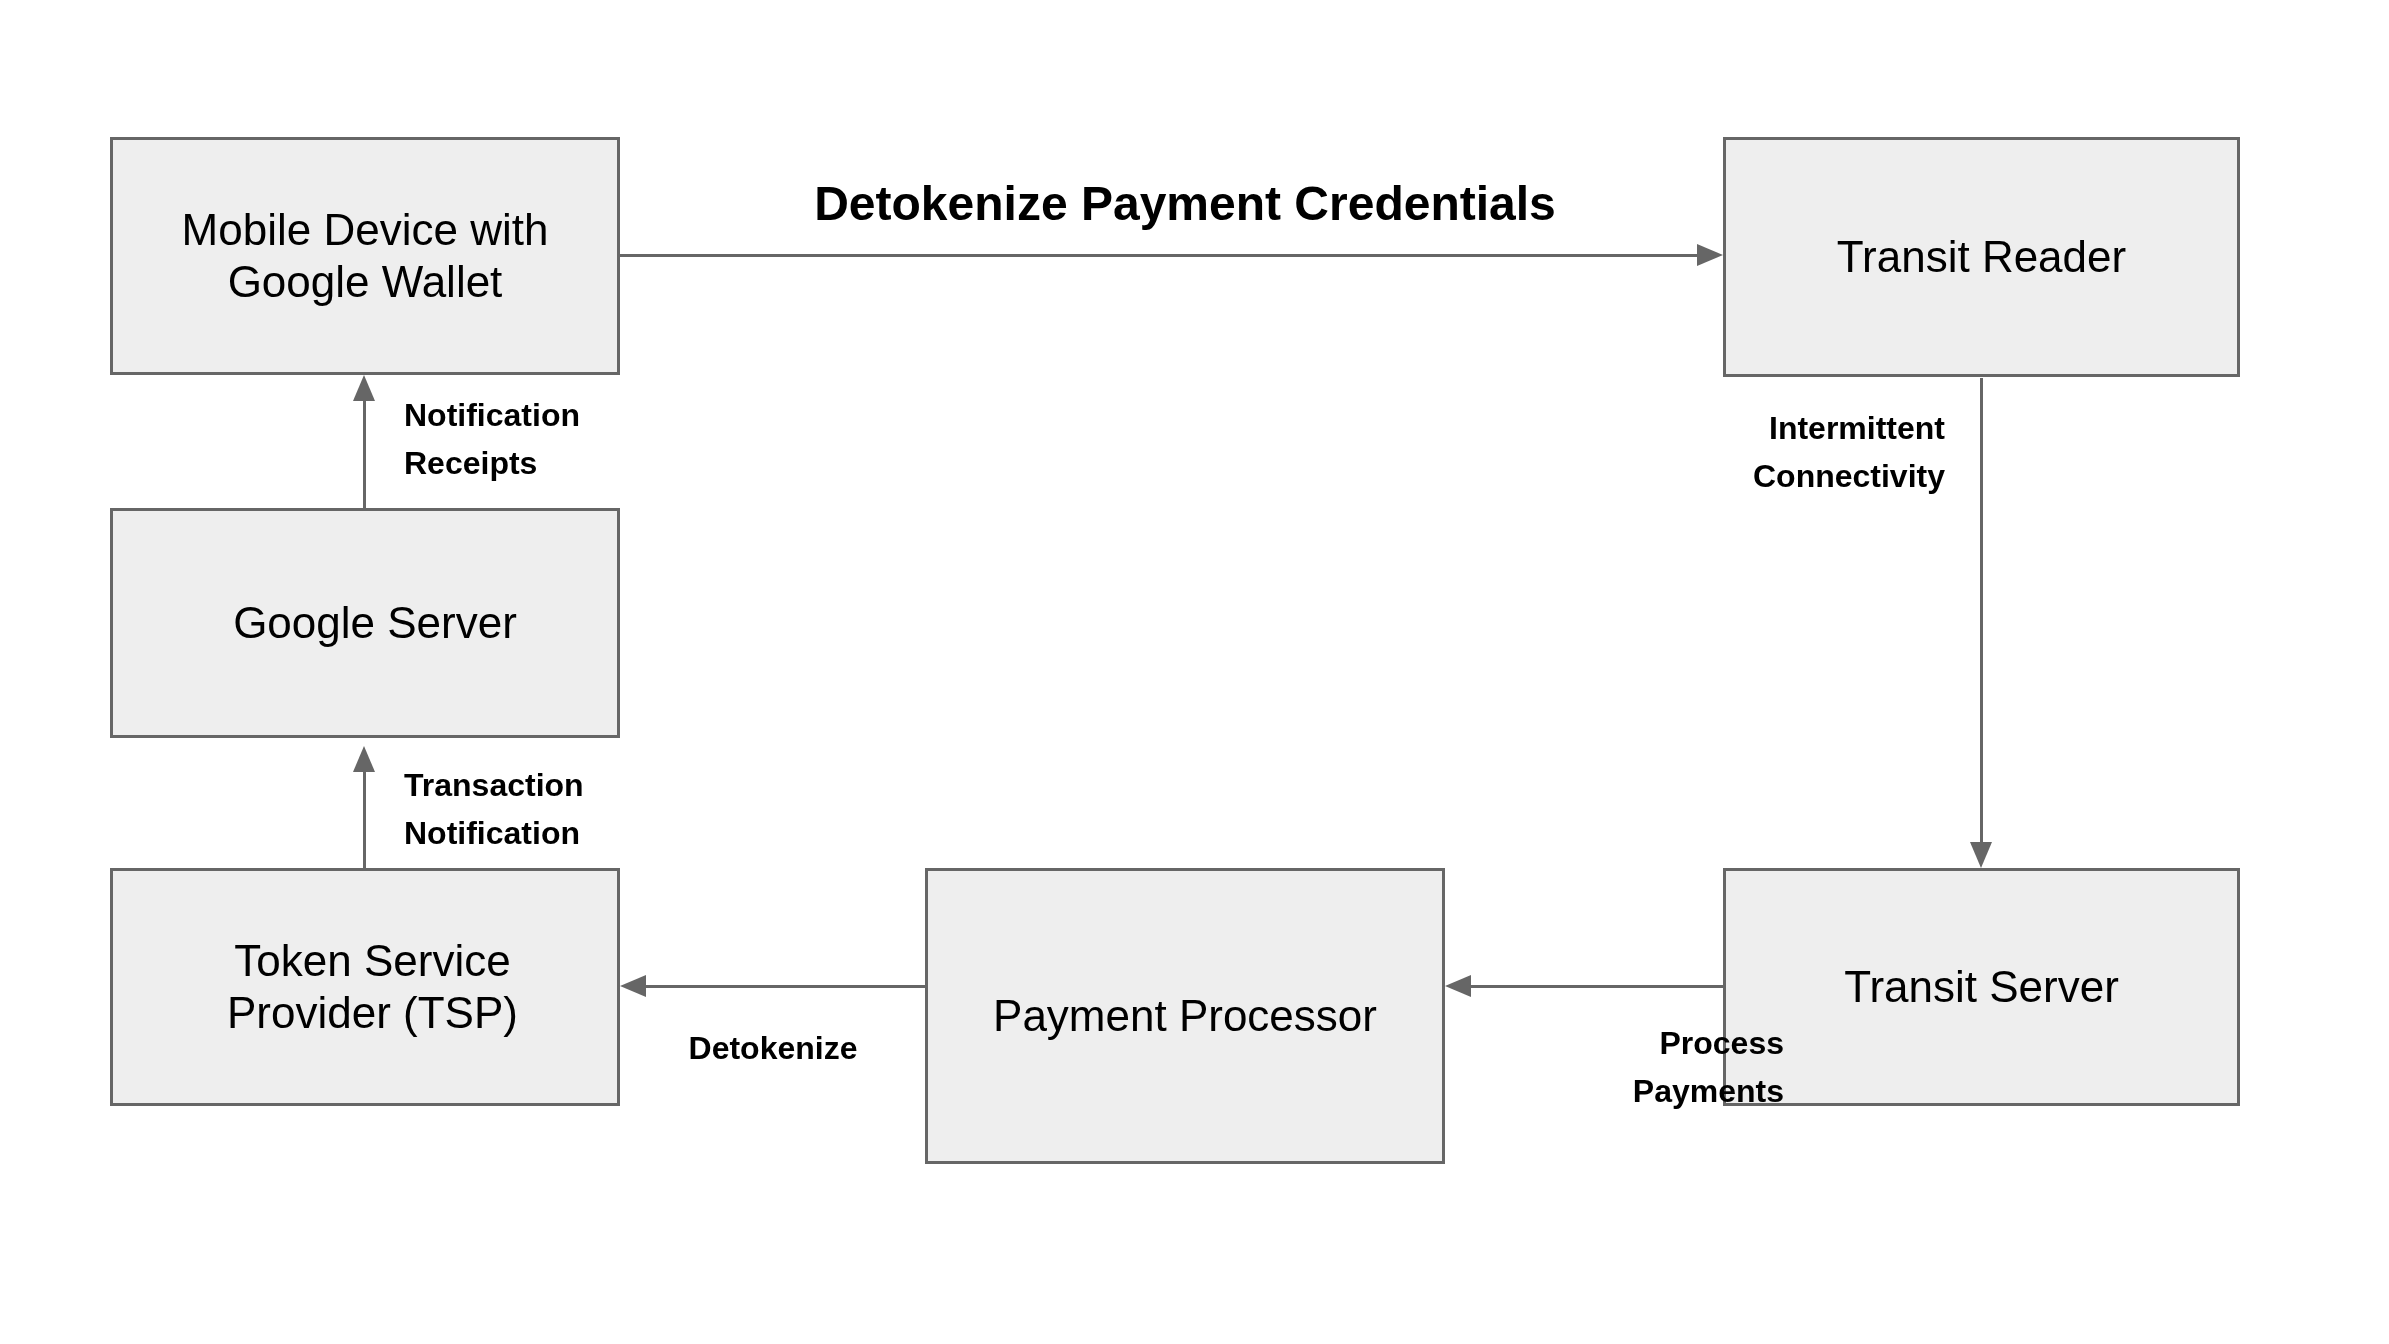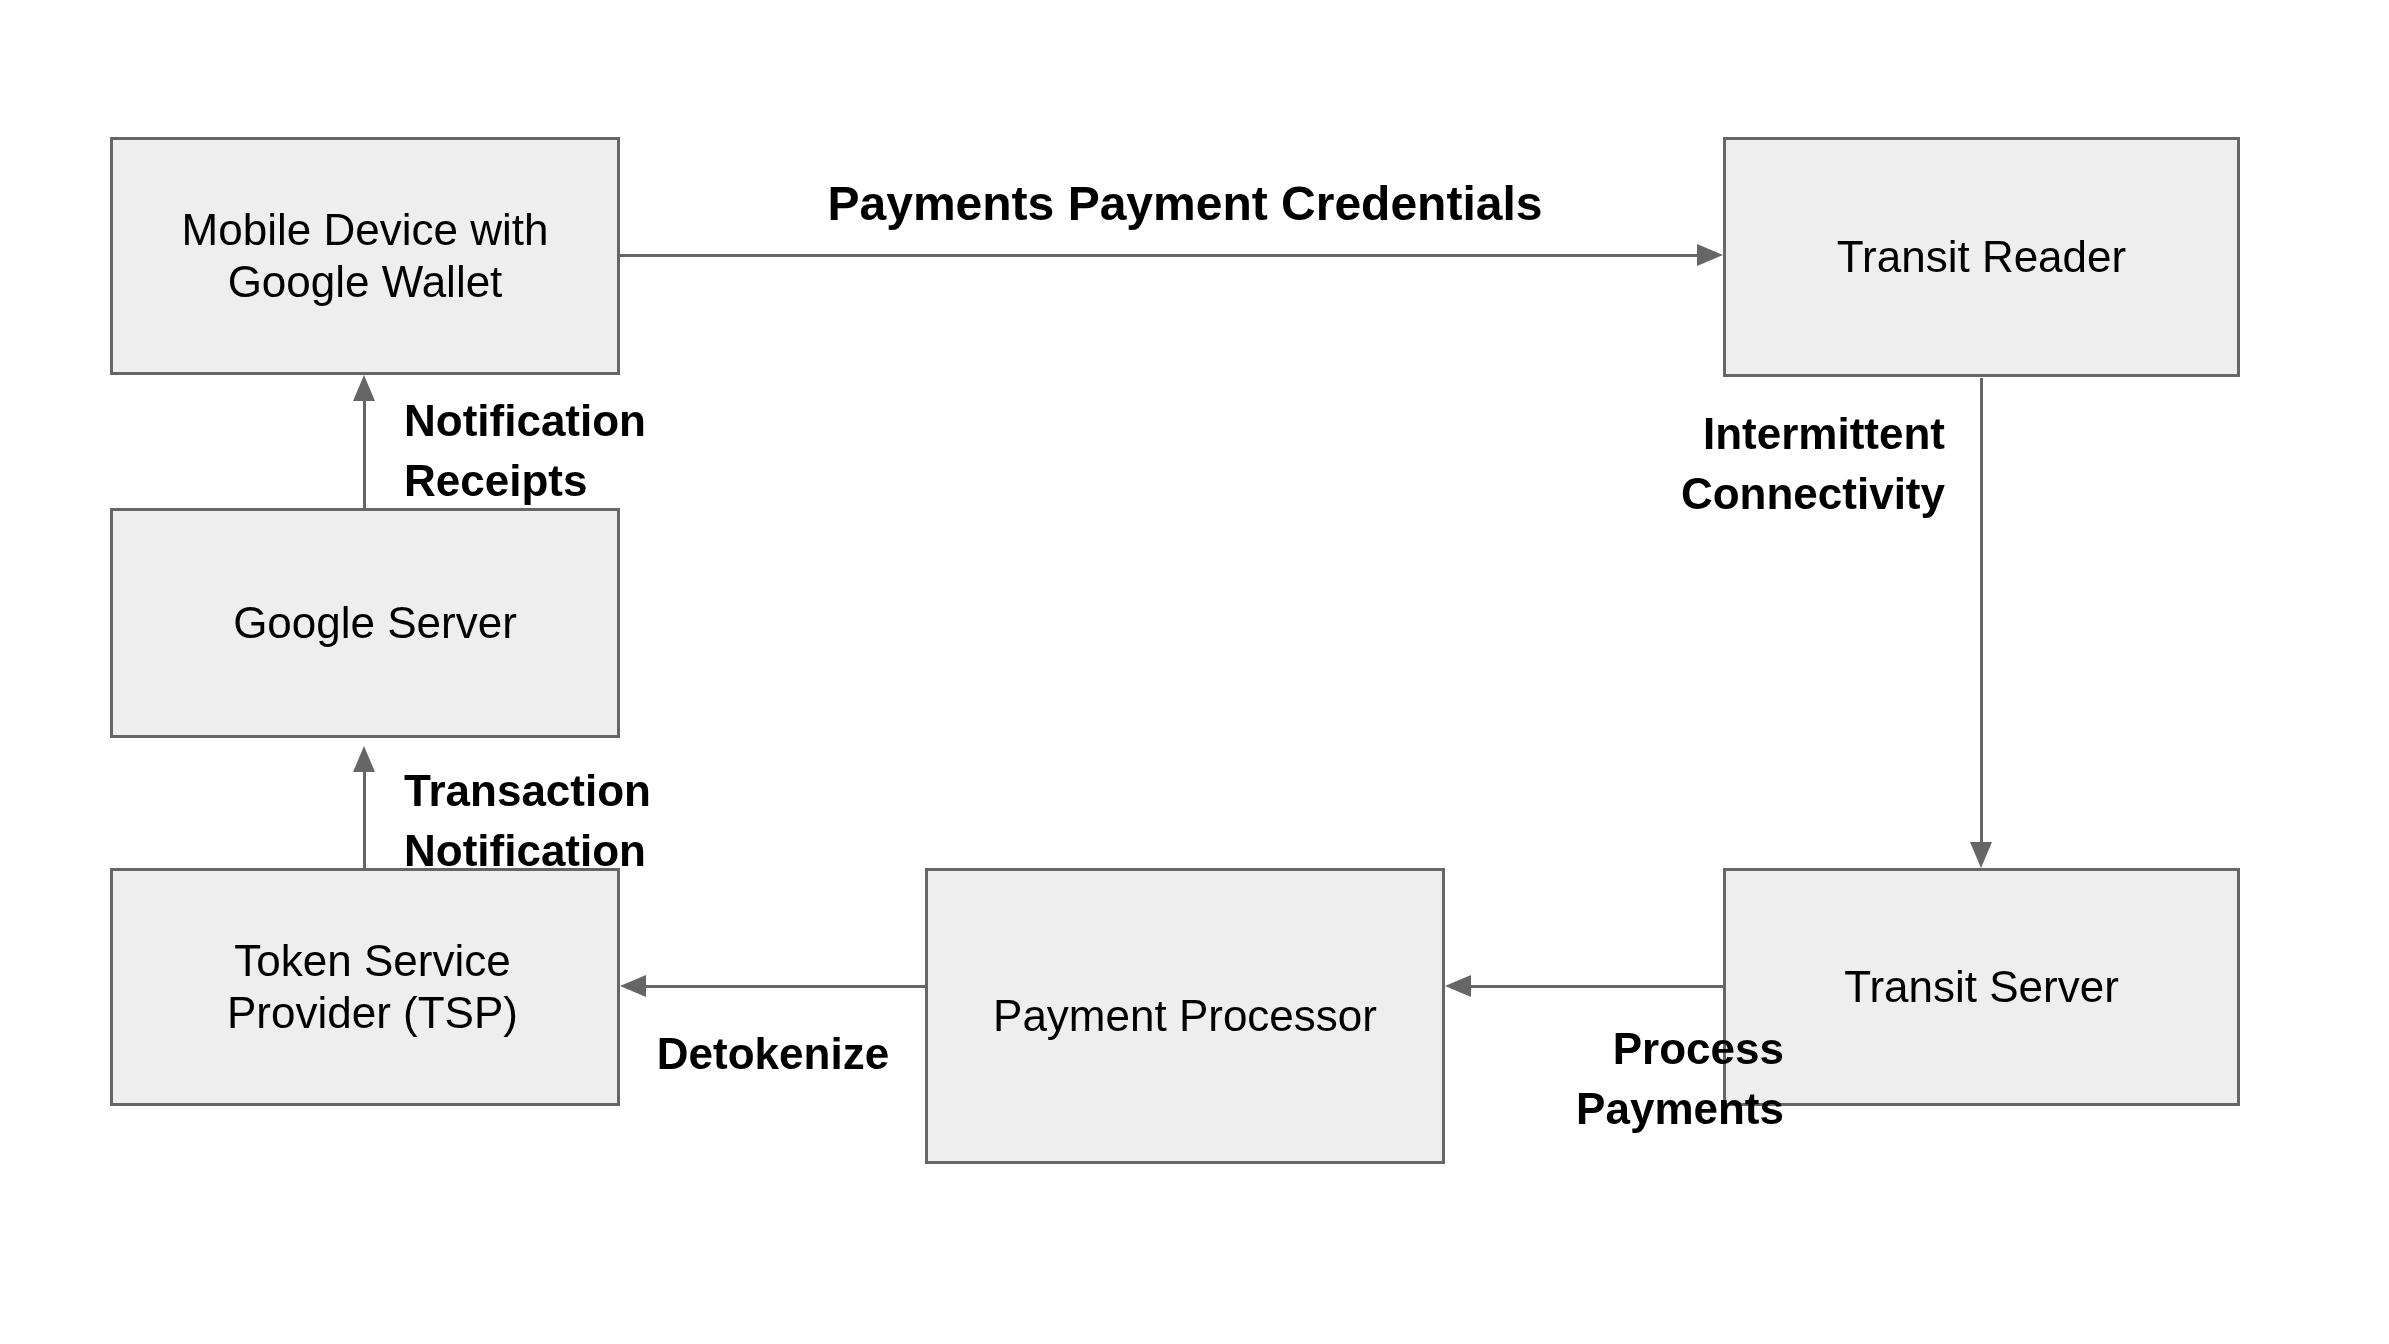--- a/index.html
+++ b/index.html
@@ -75,22 +75,22 @@
   #head-ts-pp         { left: 1445px; top: 975px; }  
   #head-pp-tsp        { left: 620px;  top: 975px; }  
   #head-tsp-google    { left: 353px;  top: 746px; }  
   #head-google-mobile { left: 353px;  top: 375px; }  
 
   
   .edge-label {
     position: absolute;
     color: #000000;
     font-weight: bold;
-    font-size: 44px;
-    line-height: 60px;
+    font-size: 32px;
+    line-height: 48px;
     white-space: nowrap;
   }
   #label-tokenized {
     left: 685px; top: 177px; width: 1000px;
     text-align: center;
     font-size: 48px;
     line-height: 54px;
   }
   #label-notification-receipts   { left: 404px;  top: 391px; text-align: left; }
   #label-transaction-notification{ left: 404px;  top: 761px; text-align: left; }
@@ -134,21 +134,21 @@
 
   <div class="hline" id="line-pp-tsp"></div>
   <div class="tri tri-left" id="head-pp-tsp"></div>
 
   <div class="vline" id="line-tsp-google"></div>
   <div class="tri tri-up" id="head-tsp-google"></div>
 
   <div class="vline" id="line-google-mobile"></div>
   <div class="tri tri-up" id="head-google-mobile"></div>
 
-  <div class="edge-label" id="label-tokenized">Payments Payment Credentials</div>
+  <div class="edge-label" id="label-tokenized">Detokenize Payment Credentials</div>
 
   <div class="edge-label" id="label-intermittent-connectivity">Intermittent<br>Connectivity</div>
 
 
   <div class="edge-label" id="label-process-payments">Process<br>Payments</div>
 
   <div class="edge-label" id="label-detokenize">Detokenize</div>
 
   <div class="edge-label" id="label-transaction-notification">Transaction<br>Notification</div>
 

